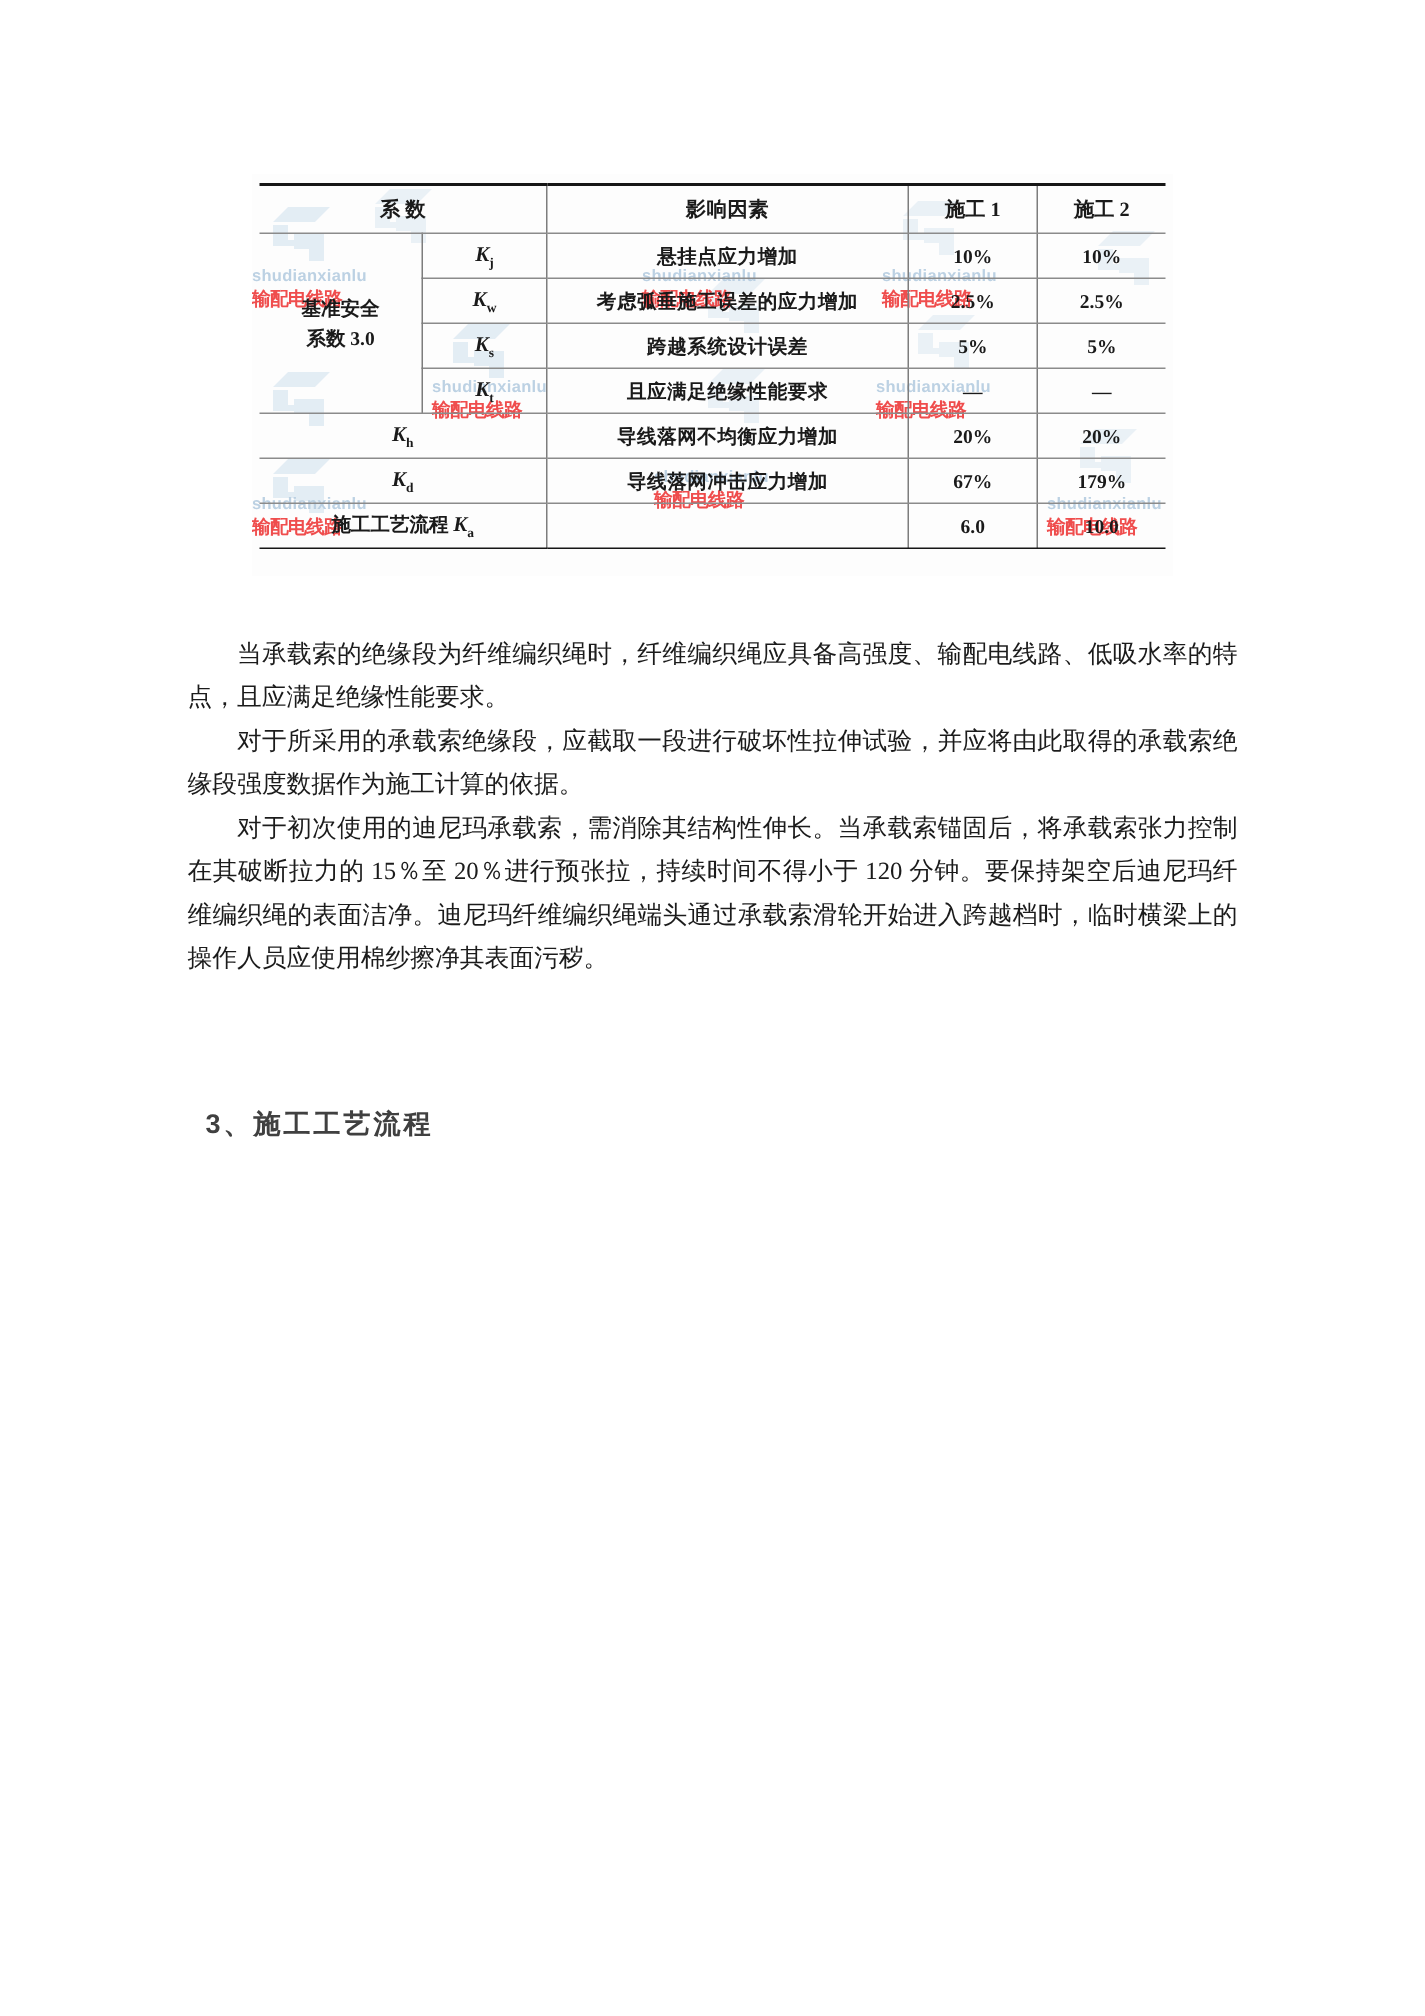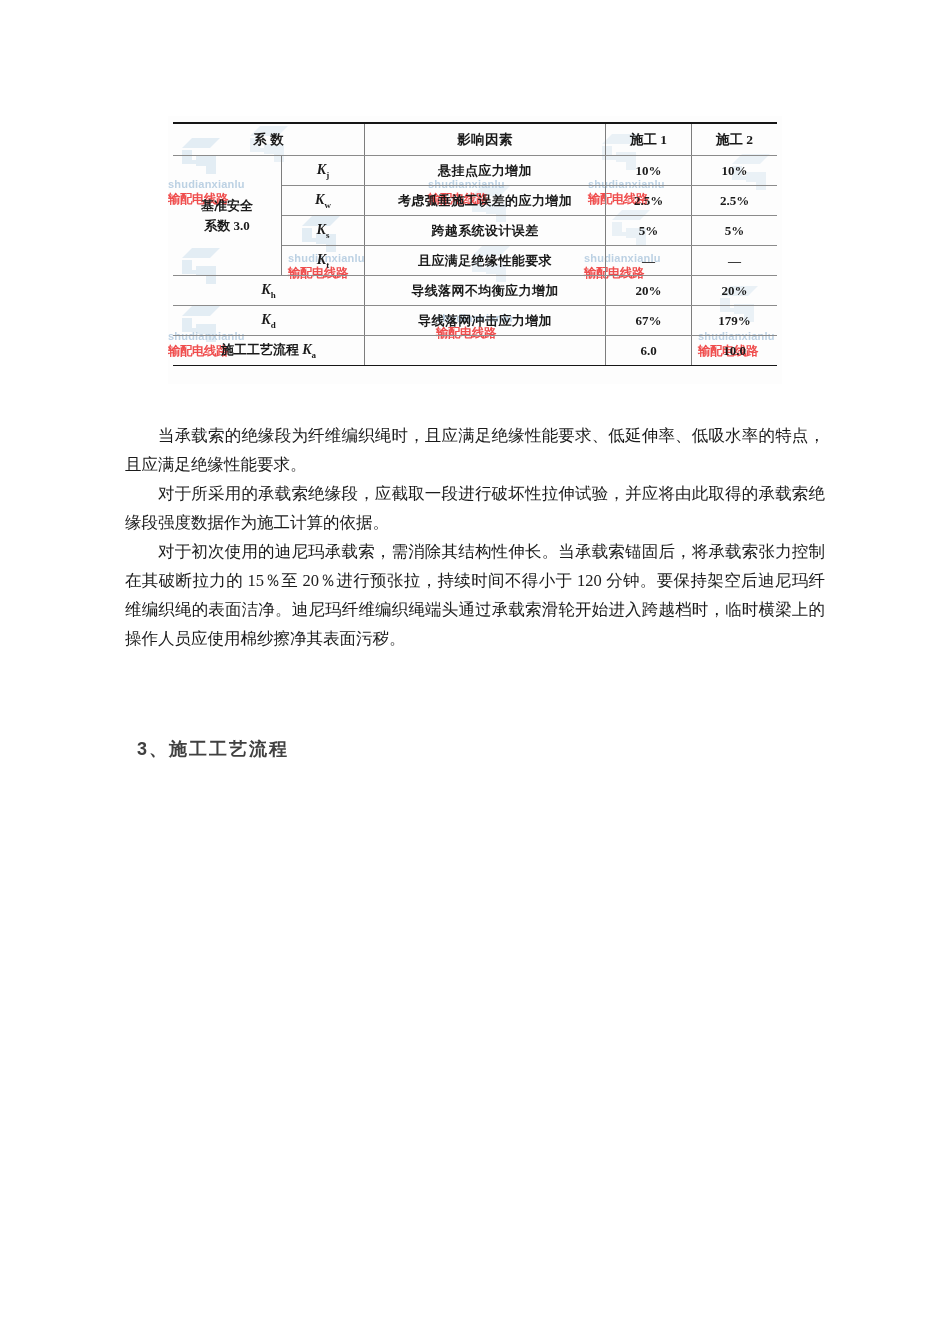--- a/index.html
+++ b/index.html
@@ -355,21 +355,21 @@
           <td class="c-fac vl"></td>
           <td class="c-num vl">6.0</td>
           <td class="c-num">10.0</td>
         </tr>
       </tbody>
     </table>
 
   </div>
 
   <p class="para" id="para1">
-    <span class="ind">当承载索的绝缘段为纤维编织绳时，且应满足绝缘性能要求、低延伸率、低吸水率的特点，且应满足绝缘性能要求。</span>
+    <span class="ind">当承载索的绝缘段为纤维编织绳时，纤维编织绳应具备高强度、输配电线路、低吸水率的特点，且应满足绝缘性能要求。</span>
   </p>
   <p class="para" id="para2">
     <span class="ind">对于所采用的承载索绝缘段，应截取一段进行破坏性拉伸试验，并应将由此取得的承载索绝缘段强度数据作为施工计算的依据。</span>
   </p>
   <p class="para" id="para3">
     <span class="ind">对于初次使用的迪尼玛承载索，需消除其结构性伸长。当承载索锚固后，将承载索张力控制在其破断拉力的 15％至 20％进行预张拉，持续时间不得小于 120 分钟。要保持架空后迪尼玛纤维编织绳的表面洁净。迪尼玛纤维编织绳端头通过承载索滑轮开始进入跨越档时，临时横梁上的操作人员应使用棉纱擦净其表面污秽。</span>
   </p>
 
   <h2 class="heading">3、施工工艺流程</h2>
 

